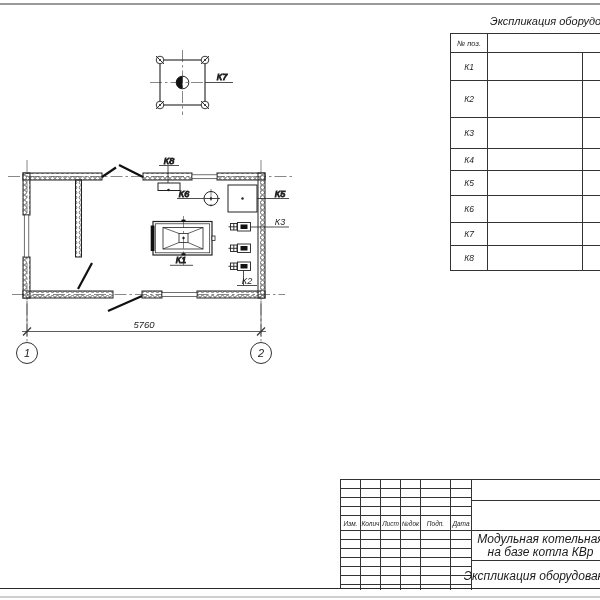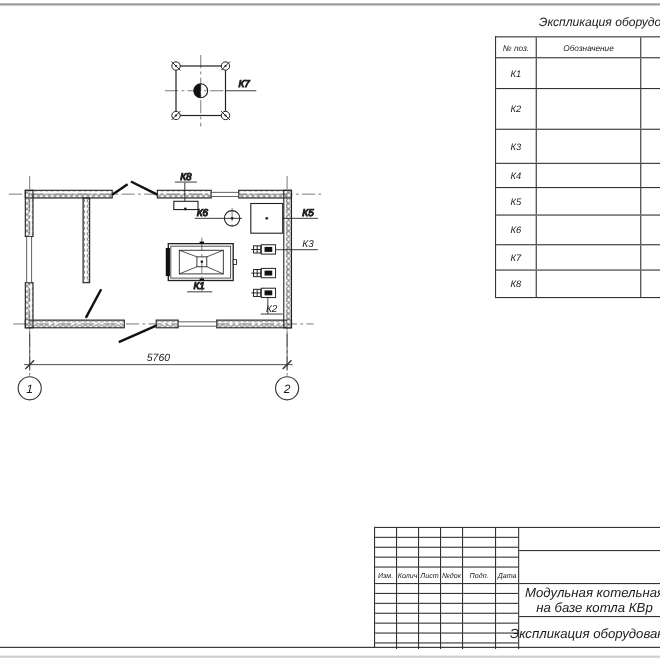--- a/index.html
+++ b/index.html
@@ -198,21 +198,20 @@
       <text x="27" y="357" text-anchor="middle" font-size="11" stroke="none">1</text>
       <text x="261" y="357" text-anchor="middle" font-size="11" stroke="none">2</text>
     </g>
   </svg>
 
   <div class="abs spec-title">Экспликация оборудования</div>
 
   <div class="abs spec">
     <div class="spec-row hdr" style="height:19px">
       <div class="c1">№ поз.</div>
-      <div class="c2">Обозначение</div>
       <div class="c3"></div>
     </div>
     <div class="spec-row" style="height:28px">
       <div class="c1">К1</div>
         <div class="c2"></div>
       <div class="c3">Стал</div>
     </div>
     <div class="spec-row" style="height:37px">
       <div class="c1">К2</div>
         <div class="c2"></div>

